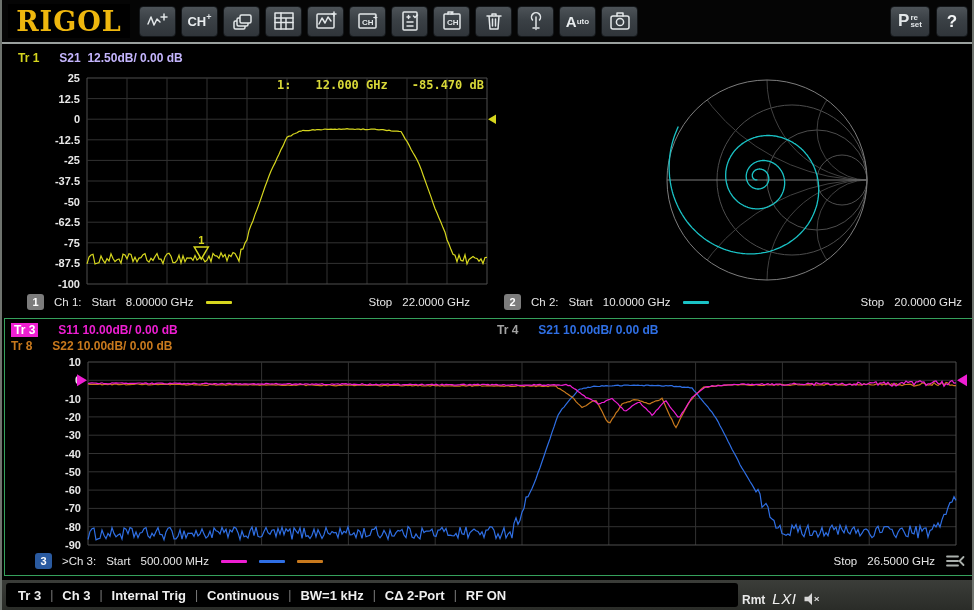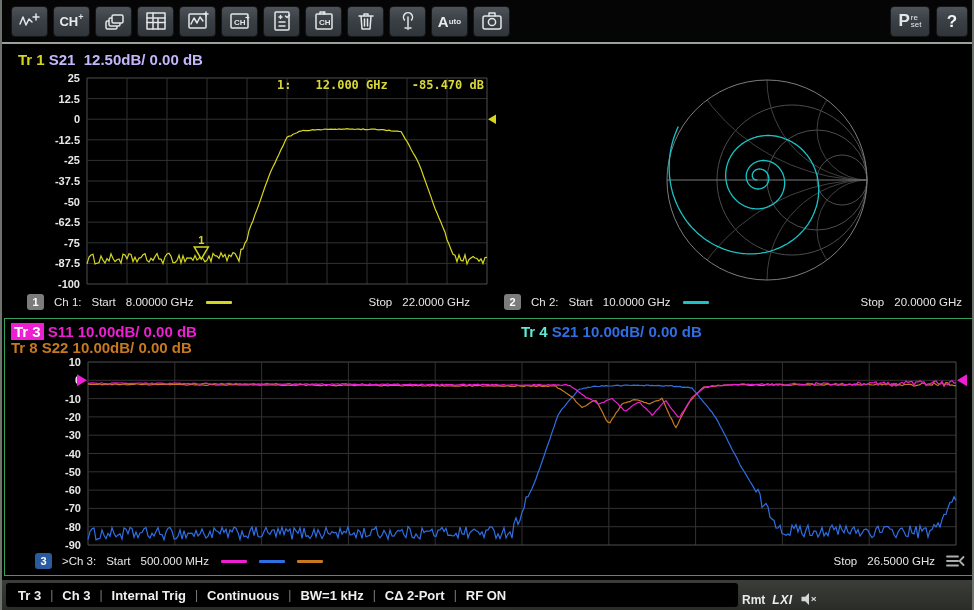--- a/index.html
+++ b/index.html
@@ -15,28 +15,28 @@
   .tbtn{width:37px;height:31px;border-radius:4px;border:1px solid #14171a;
         background:linear-gradient(180deg,#4d5358 0%,#3a4045 45%,#30353a 100%);
         display:flex;align-items:center;justify-content:center;color:#e2e6e8;box-sizing:border-box;}
   .tbtn svg{stroke:#e2e6e8;fill:none;stroke-width:1.5;stroke-linecap:round;stroke-linejoin:round;}
   .tbtn .txt{font-size:13px;font-weight:bold;color:#e8ecee;line-height:1;}
   .tbtn sup{font-size:9px;font-weight:bold;position:relative;top:-4px;left:0px;}
   .tbtn .small{font-size:8px;font-weight:bold;text-align:right;}
   .tb-right{margin-left:auto;display:flex;gap:6px;margin-right:4px;}
   .pset{display:flex;align-items:center;}
   .pset .big{font-size:17px;font-weight:bold;}
-  .pset .stack{display:flex;flex-direction:column;line-height:7px;font-size:8px;font-weight:normal;margin-left:1px;}
+  .pset .stack{display:flex;flex-direction:column;line-height:7px;font-size:8px;font-weight:bold;margin-left:1px;}
   .help .txt{font-size:17px;color:#f2f4f5;}
   
   .panel{position:absolute;background:#000;}
   #panel-ch1{left:0;top:46px;width:494px;height:270px;}
   #panel-ch2{left:494px;top:46px;width:480px;height:270px;}
   #panel-ch3{left:2px;top:318px;width:970px;height:258px;border:1px solid #35a15c;box-sizing:border-box;}
-  .tr-head{position:absolute;display:flex;gap:4px;font-size:15px;font-weight:bold;white-space:pre;}
+  .tr-head{position:absolute;display:flex;gap:20px;font-size:12px;font-weight:bold;white-space:pre;}
   .tr-head .tr-id{font-weight:bold;}
   .sel-id{padding:0 3px;color:#fff !important;}
   .chart-svg{position:absolute;left:0;top:0;}
   .marker-readout{position:absolute;top:32px;right:12px;display:flex;gap:24px;
                   font-family:"DejaVu Sans Mono",monospace;font-size:12px;font-weight:bold;color:#d8d838;
                   pointer-events:none;z-index:3;}
   
   .ch-footer{position:absolute;left:0;bottom:2px;width:100%;height:24px;display:flex;align-items:center;
              font-size:11.5px;color:#e6e6e6;box-sizing:border-box;}
   .ch-badge{width:17px;height:16px;border-radius:3px;background:#7c7c7c;color:#fff;font-size:11px;font-weight:bold;
@@ -48,31 +48,32 @@
   .menu-collapse{margin-left:10px;display:flex;align-items:center;}
   
   .statusbar{position:absolute;left:0;top:580px;width:100%;height:30px;
              background:linear-gradient(180deg,#3b3d39,#2a2c28);}
   .status-inset{position:absolute;left:4px;top:3px;width:732px;height:24px;background:#000;border-radius:3px;
                 display:flex;align-items:center;padding-left:12px;box-sizing:border-box;}
   .st-item{font-size:13px;font-weight:bold;color:#efefef;white-space:pre;}
   .st-sep{color:#7d7d7d;margin:0 9px;font-size:12px;}
   .status-right{position:absolute;left:740px;top:3px;height:24px;display:flex;align-items:flex-end;gap:7px;}
   .rmt{font-size:12px;font-weight:bold;color:#e8e8e8;}
-  .lxi{font-size:12px;font-weight:bold;font-style:italic;color:#f0f0f0;letter-spacing:0.5px;}
+  .lxi{font-size:15px;font-weight:normal;font-style:italic;color:#f0f0f0;letter-spacing:0.5px;}
   .time{position:absolute;right:8px;top:0;height:30px;line-height:30px;font-size:13px;font-weight:bold;color:#f2f2f2;}
   text.tick{font-family:"Liberation Sans",sans-serif;font-size:11px;font-weight:bold;fill:#e8e8e8;}
   text.mklabel{font-family:"Liberation Sans",sans-serif;font-size:11px;font-weight:bold;}
 </style>
 </head>
 <body>
 
 <div class="screen">
 
   <div class="toolbar">
+    <div class="logo">RIGOL</div>
     <div class="tb-group">
       <div class="tbtn">
         <svg width="24" height="24" viewBox="0 0 24 24">
           <polyline points="2,15 5,8 8,16 11,10 14,13"></polyline>
             <path d="M18 5v6M15 8h6"></path>
         </svg>
       </div>
       <div class="tbtn">
         <span class="txt">CH</span>
           <sup>+</sup>
@@ -254,21 +255,21 @@
   <div class="panel" id="panel-ch3">
     <div class="tr-head" style="left:6px;top:4px;">
       <span class="tr-id sel-id" style="background: rgb(238, 30, 210);">Tr 3</span>
       <span style="color: rgb(238, 30, 210);">S11 10.00dB/ 0.00 dB</span>
     </div>
     <div class="tr-head" style="left:6px;top:20px;">
       <span class="tr-id" style="color: rgb(200, 121, 29);">Tr 8</span>
       <span style="color: rgb(200, 121, 29);">S22 10.00dB/ 0.00 dB</span>
     </div>
     <div class="tr-head" style="left:492px;top:4px;">
-      <span class="tr-id" style="color: #5eead4; margin-left: 24px;">Tr 4</span>
+      <span class="tr-id" style="color: #a3a3a3;">Tr 4</span>
       <span style="color: rgb(47, 111, 228);">S21 10.00dB/ 0.00 dB</span>
     </div>
     <svg id="svg-ch3" class="chart-svg" width="968" height="232">
         <line x1="83" y1="43" x2="83" y2="226" stroke="#4e4e4e" stroke-width="1"></line>
         <line x1="83" y1="43" x2="951" y2="43" stroke="#4e4e4e" stroke-width="1"></line>
         <line x1="169.8" y1="43" x2="169.8" y2="226" stroke="#323232" stroke-width="1"></line>
         <line x1="83" y1="61.3" x2="951" y2="61.3" stroke="#323232" stroke-width="1"></line>
         <line x1="256.6" y1="43" x2="256.6" y2="226" stroke="#323232" stroke-width="1"></line>
         <line x1="83" y1="79.6" x2="951" y2="79.6" stroke="#323232" stroke-width="1"></line>
         <line x1="343.4" y1="43" x2="343.4" y2="226" stroke="#323232" stroke-width="1"></line>

